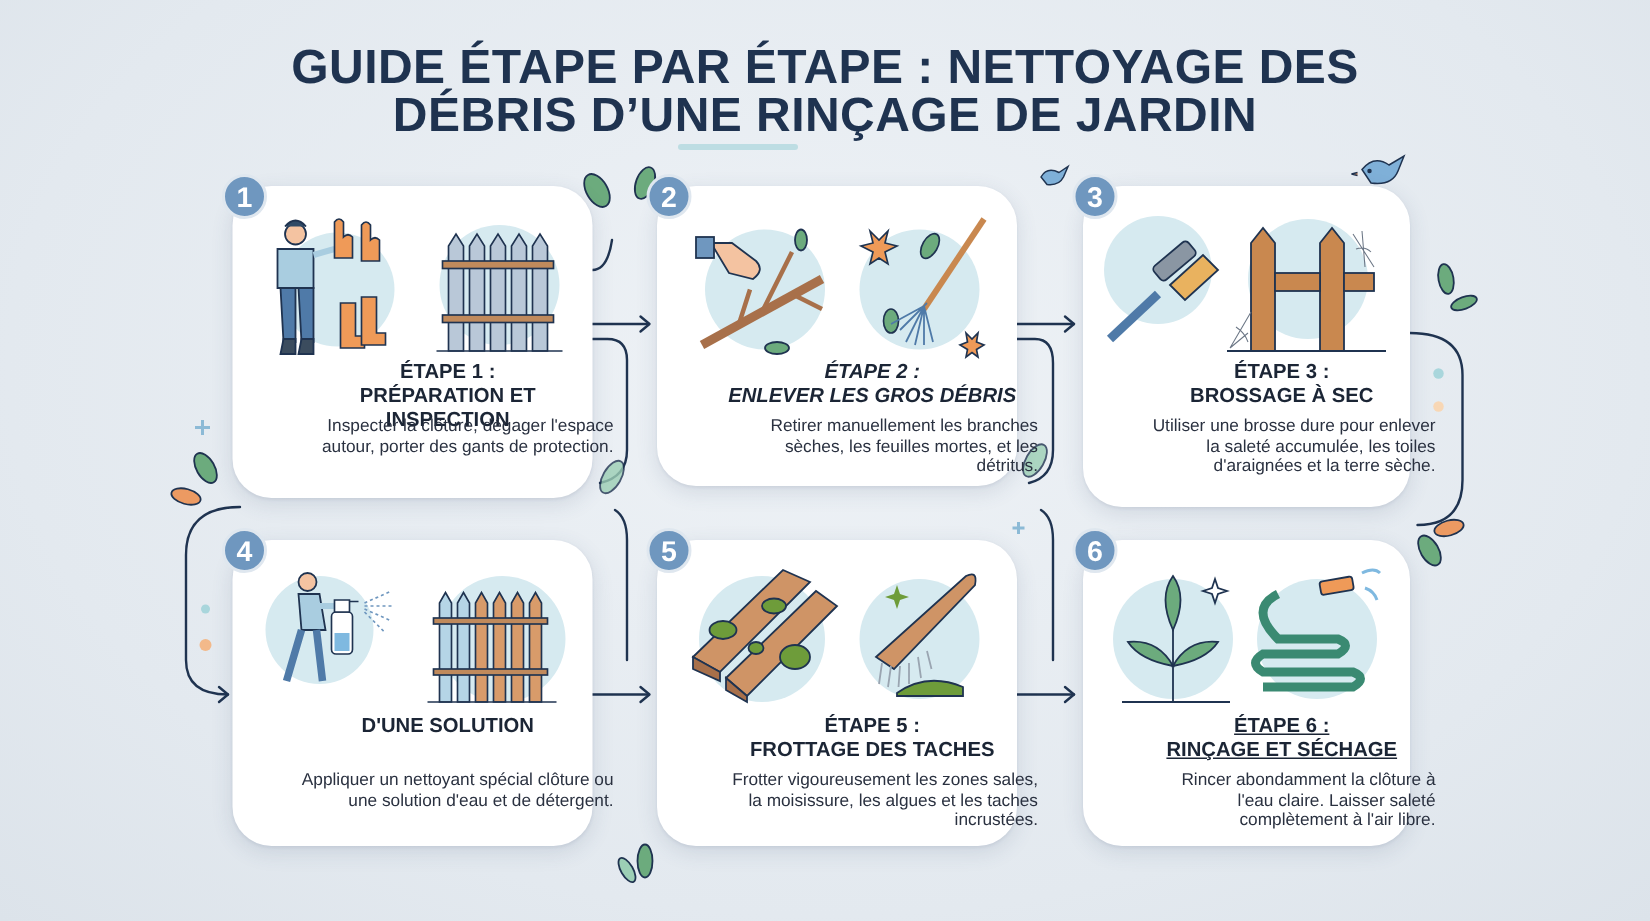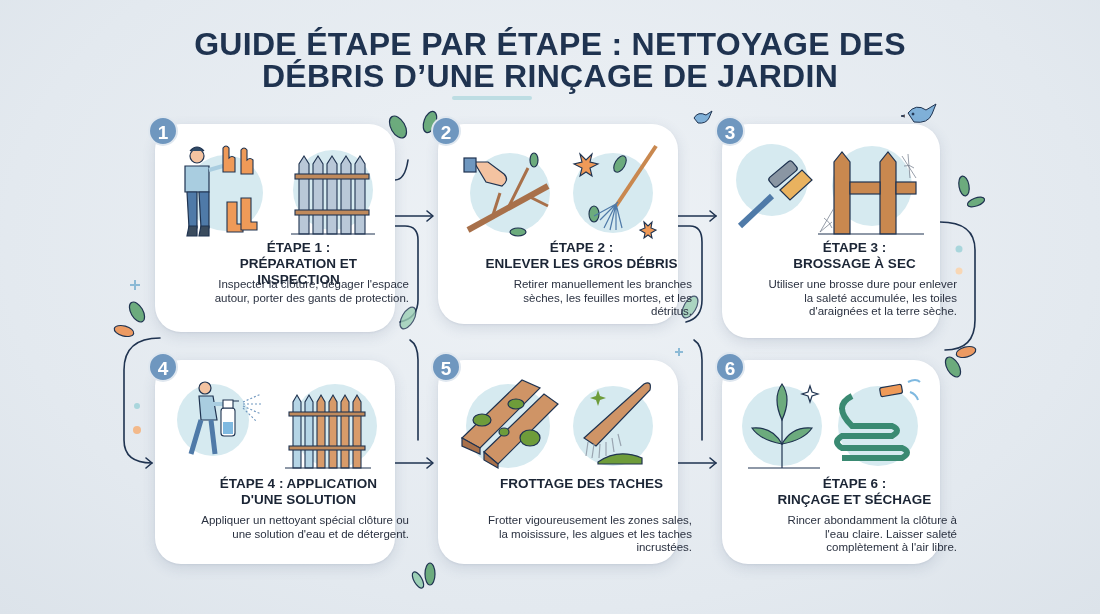--- a/index.html
+++ b/index.html
@@ -170,21 +170,21 @@
       <path d="M132 16 l6 6 l6 -6 l-2 8 l8 2 l-8 4 l2 8 l-6 -4 l-6 4 l2 -8 l-8 -4 l8 -2 z" fill="#ef9a58"></path>
       <ellipse cx="172" cy="26" rx="5" ry="9" fill="#6cab7d" transform="rotate(30 172 26)"></ellipse>
       <ellipse cx="146" cy="76" rx="5" ry="8" fill="#6cab7d"></ellipse>
       <path d="M196 84 l4 4 l4 -4 l-1 6 l5 2 l-5 3 l1 5 l-4 -3 l-4 3 l1 -5 l-5 -3 l5 -2 z" fill="#ef9a58"></path>
     </g>
     <g stroke="#1f3350" stroke-width="1.2">
       <path d="M208 8 L168 68" stroke="#c9884f" stroke-width="4"></path>
       <path d="M170 64 l-18 18 M168 66 l-12 24 M168 66 l-6 26 M168 66 l0 26 M168 66 l6 24 M168 66 l-22 12" stroke="#4f7aa8"></path>
     </g>
   </svg>
-  <div class="step-title" style="top:116px;">
+  <div class="step-title" style="top:116px;font-style:italic;">
     <div>ÉTAPE 2 :</div>
     <div>ENLEVER LES GROS DÉBRIS</div>
   </div>
   <div class="step-desc" style="top:154px;">Retirer manuellement les branches sèches, les feuilles mortes, et les détritus.</div>
 </div>
 
 <div class="card" style="left:722px; top:124px; height:214px; width:218px;">
   <div class="badge">3</div>
   <svg class="illus" viewBox="0 0 200 104" style="width:200px;">
     <circle cx="40" cy="42" r="36" fill="#d6eaf0"></circle>
@@ -236,21 +236,20 @@
       <path d="M152 94 v-66 l4 -7 l4 7 v66 z" fill="#d89b6a"></path>
       <path d="M164 94 v-66 l4 -7 l4 7 v66 z" fill="#d89b6a"></path>
       <path d="M176 94 v-66 l4 -7 l4 7 v66 z" fill="#d89b6a"></path>
       <path d="M188 94 v-66 l4 -7 l4 7 v66 z" fill="#d89b6a"></path>
       <rect x="124" y="38" width="76" height="4" fill="#c08a5c"></rect>
       <rect x="124" y="72" width="76" height="4" fill="#c08a5c"></rect>
       <path d="M120 94 h86" fill="none"></path>
     </g>
   </svg>
   <div class="step-title" style="top:116px;">
-    <div>ÉTAPE 4 : APPLICATION</div>
     <div>D'UNE SOLUTION</div>
   </div>
   <div class="step-desc" style="top:154px;">Appliquer un nettoyant spécial clôture ou une solution d'eau et de détergent.</div>
 </div>
 
 <div class="card" style="left:438px; top:360px; height:204px;">
   <div class="badge">5</div>
   <svg class="illus" viewBox="0 0 220 104">
     <circle cx="60" cy="52" r="42" fill="#d6eaf0"></circle>
     <circle cx="165" cy="52" r="40" fill="#d6eaf0"></circle>
@@ -264,20 +263,21 @@
       <ellipse cx="56" cy="58" rx="5" ry="4" fill="#6e9c3a"></ellipse>
     </g>
     <g stroke="#1f3350" stroke-width="1.2">
       <path d="M136 64 L196 10 q8 -4 6 6 L148 72 z" fill="#cf9466"></path>
       <path d="M140 68 l-2 14 M146 70 l-2 14 M152 70 l-1 14 M158 68 l0 14 M164 64 l2 14 M170 60 l3 12" stroke="#9aa5b1"></path>
       <path d="M150 88 q20 -14 44 -4 v6 h-44 z" fill="#6e9c3a"></path>
       <path d="M148 22 l2 -6 l2 6 l6 2 l-6 2 l-2 6 l-2 -6 l-6 -2 z" fill="#6e9c3a" stroke="none"></path>
     </g>
   </svg>
   <div class="step-title" style="top:116px;">
+    <div>ÉTAPE 5 :</div>
     <div>FROTTAGE DES TACHES</div>
   </div>
   <div class="step-desc" style="top:154px;">Frotter vigoureusement les zones sales, la moisissure, les algues et les taches incrustées.</div>
 </div>
 
 <div class="card" style="left:722px; top:360px; height:204px; width:218px;">
   <div class="badge">6</div>
   <svg class="illus" viewBox="0 0 200 104" style="width:200px;">
     <circle cx="50" cy="52" r="40" fill="#d6eaf0"></circle>
     <circle cx="146" cy="52" r="40" fill="#d6eaf0"></circle>
@@ -288,18 +288,18 @@
       <path d="M50 70 q22 -4 30 -16 q-20 -2 -30 16 z" fill="#6cab7d"></path>
       <path d="M16 94 h72" fill="none"></path>
       <path d="M76 18 l2 -6 l2 6 l6 2 l-6 2 l-2 6 l-2 -6 l-6 -2 z" fill="#ffffff"></path>
     </g>
     <g stroke="#1f3350" stroke-width="1.2">
       <path d="M120 22 q-20 10 0 30 h40 q10 4 0 10 h-50 q-10 6 0 12 h60 q10 4 0 10 h-60" fill="none" stroke="#3a8a72" stroke-width="6"></path>
       <rect x="148" y="12" width="22" height="9" rx="2" fill="#ef9a58" transform="rotate(-10 159 16)"></rect>
       <path d="M176 8 q8 -4 12 0 M178 18 q6 2 8 8" stroke="#7fb9e0" stroke-width="2" fill="none"></path>
     </g>
   </svg>
-  <div class="step-title" style="top:116px; width:218px;">
+  <div class="step-title" style="top:116px; width:218px;text-decoration:underline;">
     <div>ÉTAPE 6 :</div>
     <div>RINÇAGE ET SÉCHAGE</div>
   </div>
   <div class="step-desc" style="top:154px; width:196px; left:11px;">Rincer abondamment la clôture à l'eau claire. Laisser saleté complètement à l'air libre.</div>
 </div>
 
 </body></html>

